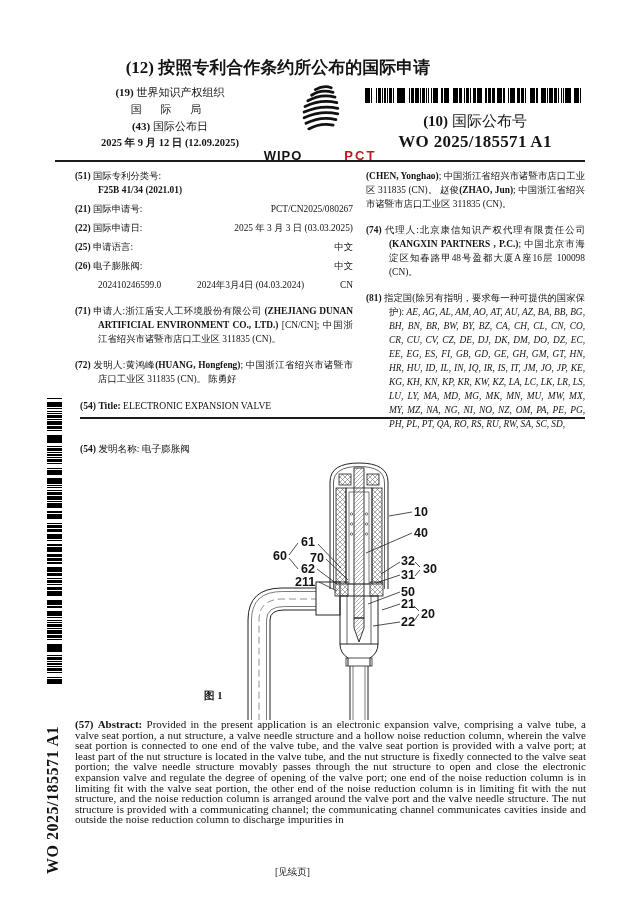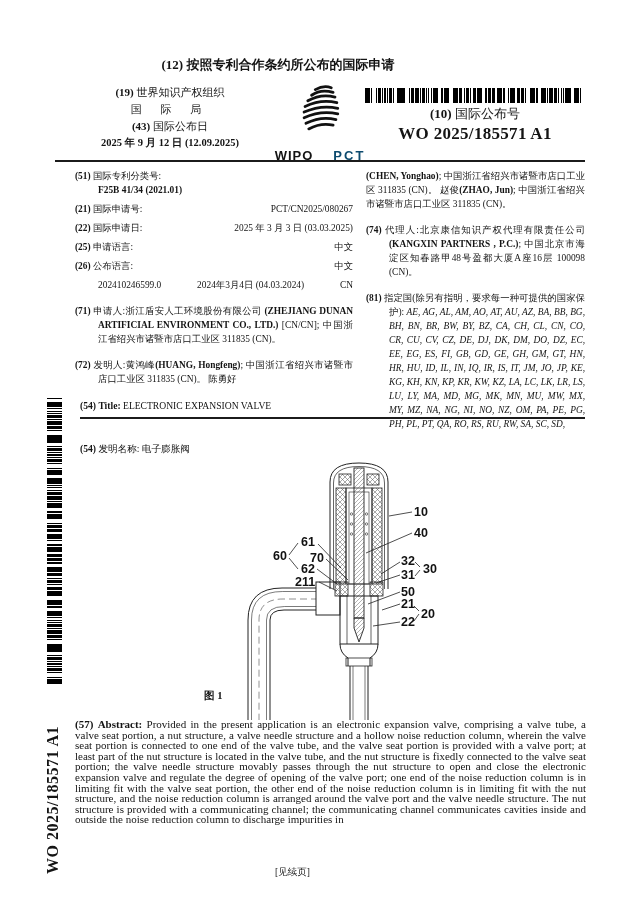--- a/index.html
+++ b/index.html
@@ -4,35 +4,35 @@
 <style>
   html,body{margin:0;padding:0;}
   body{
     width:640px;height:905px;position:relative;background:#ffffff;
     font-family:"Liberation Serif", serif;color:#141414;overflow:hidden;
   }
   .b{font-weight:bold;}
   .abs{position:absolute;}
 
   
-  .line12{top:56px;left:0;width:556px;text-align:center;font-weight:bold;font-size:13px;}
+  .line12{top:56px;left:0;width:556px;text-align:center;font-weight:bold;font-size:17px;}
   .hdr-left{top:84px;left:70px;width:200px;text-align:center;font-size:11px;line-height:1.55;}
   .hdr-left .spaced{letter-spacing:8px;}
   .hdr-left .pubdate{font-weight:bold;font-size:10.5px;}
   .logo-box{top:84px;left:276px;width:88px;text-align:center;}
-  .logo-text{display:flex;align-items:center;justify-content:center;gap:10px;
+  .logo-text{display:flex;align-items:center;justify-content:center;gap:21px;
     font-family:"Liberation Sans",sans-serif;font-weight:bold;font-size:13px;letter-spacing:1px;margin-top:2px;}
   .logo-sep{display:inline-block;width:1px;height:12px;background:#9a9a9a;}
   .hdr-right{top:88px;left:365px;width:220px;text-align:center;}
   .barcode-h{width:220px;height:15px;
     background-image:
       repeating-linear-gradient(90deg,#000 0 1px,transparent 1px 2px,#000 2px 5px,transparent 5px 6px,#000 6px 7px,transparent 7px 11px),
       repeating-linear-gradient(90deg,#000 0 2px,transparent 2px 6px,#000 6px 7px,transparent 7px 13px,#000 13px 16px,transparent 16px 19px);
   }
-  .pubno-label{font-size:13px;margin-top:2px;}
+  .pubno-label{font-size:15px;margin-top:9px;}
   .pubno{font-weight:bold;font-size:17px;margin-top:1px;letter-spacing:0.3px;}
   .rule-top{top:160px;left:55px;width:530px;height:2px;background:#1b1b1b;}
 
   
   .biblio{top:169px;left:75px;width:510px;font-size:9.4px;line-height:14px;}
   .col-left{position:absolute;left:0;top:0;width:278px;}
   .col-right{position:absolute;left:291px;top:0;width:219px;}
   .entry{margin-bottom:5px;}
   .kv{display:flex;justify-content:space-between;}
   .kv .lab{white-space:nowrap;}
@@ -85,21 +85,21 @@
       <path d="M16 24 Q33 16 50 20"></path>
       <path d="M15 30 Q33 22 51 26"></path>
       <path d="M15 36 Q33 28 51 32"></path>
       <path d="M17 42 Q33 34 49 38"></path>
       <path d="M20 48 Q33 41 46 44"></path>
     </g>
   </svg>
   <div class="logo-text">
     <span>WIPO</span>
       <span class="logo-sep"></span>
-      <span style="letter-spacing:2px;color:#0c4a6e;">PCT</span>
+      <span style="letter-spacing:2px;color:#b91c1c;">PCT</span>
   </div>
 </div>
 
 <div class="abs hdr-right">
   <div class="barcode-h"></div>
   <div class="pubno-label"><span class="b">(10)</span> <span>国际公布号</span></div>
   <div class="pubno">WO 2025/185571 A1</div>
 </div>
 
 <div class="abs rule-top"></div>
@@ -116,21 +116,21 @@
     </div>
     <div class="entry kv">
       <span class="lab"><span class="b">(22)</span> <span>国际申请日:</span></span>
       <span>2025 年 3 月 3 日 (03.03.2025)</span>
     </div>
     <div class="entry kv">
       <span class="lab"><span class="b">(25)</span> <span>申请语言:</span></span>
       <span>中文</span>
     </div>
     <div class="entry kv">
-      <span class="lab"><span class="b">(26)</span> <span>公布语言:</span></span>
+      <span class="lab"><span class="b">(26)</span> <span>电子膨胀阀:</span></span>
       <span>中文</span>
     </div>
     <div class="entry">
       <div class="prio-row">
         <span>202410246599.0</span>
         <span>2024年3月4日 (04.03.2024)</span>
         <span>CN</span>
       </div>
     </div>
     <div class="entry para">

